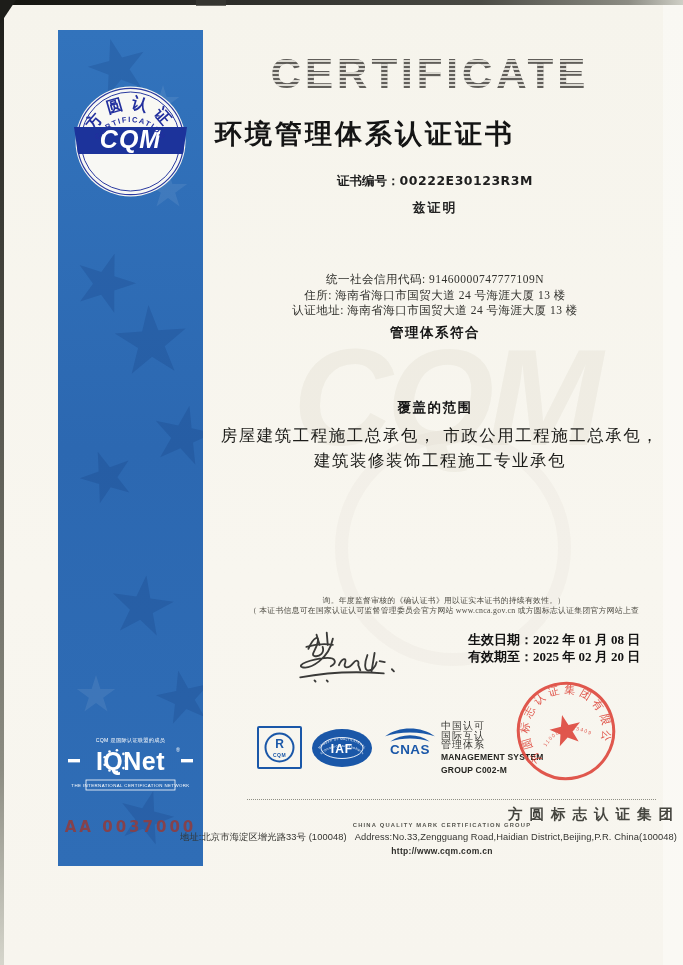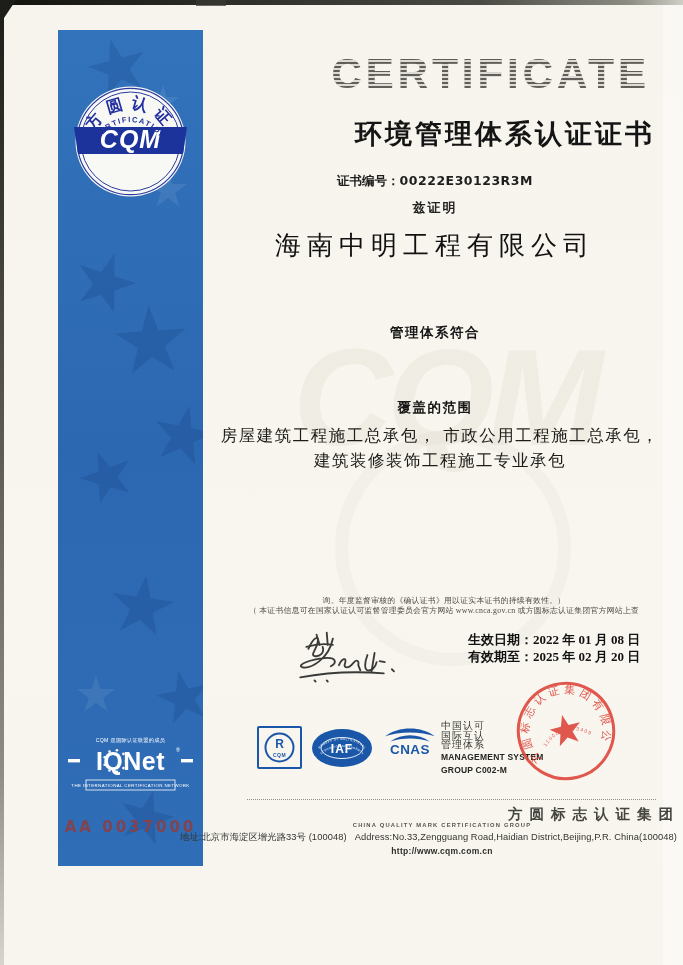--- a/index.html
+++ b/index.html
@@ -26,25 +26,25 @@
   .st9{left:18px;top:645px;width:40px;height:40px;}
   .st10{left:60px;top:760px;width:56px;height:56px;transform:rotate(15deg);}
   .st11{left:90px;top:140px;width:40px;height:40px;}
   .badge{position:absolute;left:16px;top:55px;width:113px;height:113px;}
   .iqnet{position:absolute;left:6px;top:703px;width:133px;height:60px;}
   .band-serial{position:absolute;left:0;top:788px;width:100%;text-align:center;color:#84424c;font:600 15px "DejaVu Sans",sans-serif;letter-spacing:3px;}
   
   .wm-text{position:absolute;left:265px;top:318px;width:360px;text-align:center;font:bold italic 138px "Liberation Sans",sans-serif;color:rgba(184,176,152,.13);letter-spacing:-6px;}
   .wm-ring{position:absolute;left:335px;top:430px;width:210px;height:210px;border:13px solid rgba(184,176,152,.07);border-radius:50%;}
   
-  .cert-banner{position:absolute;left:210px;top:50px;width:440px;text-align:right;font:bold 42px "Liberation Sans",sans-serif;letter-spacing:4px;color:#9c9a95;white-space:nowrap;}
+  .cert-banner{position:absolute;left:210px;top:50px;width:440px;text-align:center;font:bold 42px "Liberation Sans",sans-serif;letter-spacing:4px;color:#9c9a95;white-space:nowrap;}
   @supports (-webkit-background-clip:text){
     .cert-banner{background-image:repeating-linear-gradient(180deg,rgba(92,90,86,.95) 0 2px,rgba(224,222,215,.95) 2px 4px),linear-gradient(180deg,#85837e,#cfccc5);-webkit-background-clip:text;background-clip:text;color:transparent;}
   }
-  .title-cn{position:absolute;left:215px;top:116px;width:440px;text-align:right;font:bold 27px "Liberation Sans",sans-serif;letter-spacing:3px;color:#141414;}
+  .title-cn{position:absolute;left:215px;top:116px;width:440px;text-align:left;font:bold 27px "Liberation Sans",sans-serif;letter-spacing:3px;color:#141414;}
   .certno{position:absolute;left:215px;top:173px;width:440px;text-align:center;font-size:12.5px;color:#1e1e1e;}
   .certno .lbl{font-family:Liberation Serif, serif;font-weight:bold;margin-top:20px;}
   .certno .val{font:600 12.5px "DejaVu Sans",sans-serif;letter-spacing:.5px;margin-left:0;}
   .certify{position:absolute;left:215px;top:199px;width:440px;text-align:center;font:bold 13px "Liberation Serif",serif;letter-spacing:2px;color:#222;}
   .company{position:absolute;left:215px;top:228px;width:440px;text-align:center;font:500 26px "DejaVu Serif",serif;letter-spacing:6px;color:#111;}
   .info{position:absolute;left:215px;top:272px;width:440px;text-align:center;font:11.5px "Liberation Serif",serif;color:#30302c;line-height:15.5px;letter-spacing:.5px;}
   .conform{position:absolute;left:215px;top:324px;width:440px;text-align:center;font:bold 13.5px "Liberation Sans",sans-serif;letter-spacing:1.5px;color:#161616;}
   .standard{position:absolute;left:215px;top:341px;width:440px;text-align:center;font:bold 20px "Liberation Serif",serif;letter-spacing:.5px;color:#101010;}
   .scope-lbl{position:absolute;left:215px;top:399px;width:440px;text-align:center;font:bold 13.5px "Liberation Sans",sans-serif;letter-spacing:1.5px;color:#161616;}
   .scope{position:absolute;left:190px;top:423px;width:500px;text-align:center;font:16.5px "DejaVu Serif",serif;letter-spacing:1.5px;color:#1d1d1a;line-height:25px;}
@@ -130,21 +130,25 @@
 
     <div class="band-serial">AA 0037000</div>
   </div>
 
   <div class="cert-banner">CERTIFICATE</div>
   <div class="title-cn">环境管理体系认证证书</div>
   <div class="certno">
     <span class="lbl">证书编号：</span><span class="val">00222E30123R3M</span>
   </div>
   <div class="certify">兹证明</div>
-  <div class="company">海南中明工程有限公司</div>
+  <div class="info">
+    <div>统一社会信用代码: 91460000747777109N</div>
+    <div>住所: 海南省海口市国贸大道 24 号海涯大厦 13 楼</div>
+    <div>认证地址: 海南省海口市国贸大道 24 号海涯大厦 13 楼</div>
+  </div>
 
   <div class="conform">管理体系符合</div>
 
   <div class="scope-lbl">覆盖的范围</div>
   <div class="scope">
     <div>房屋建筑工程施工总承包， 市政公用工程施工总承包，</div>
     <div>建筑装修装饰工程施工专业承包</div>
   </div>
 
   <div class="fineprint">

